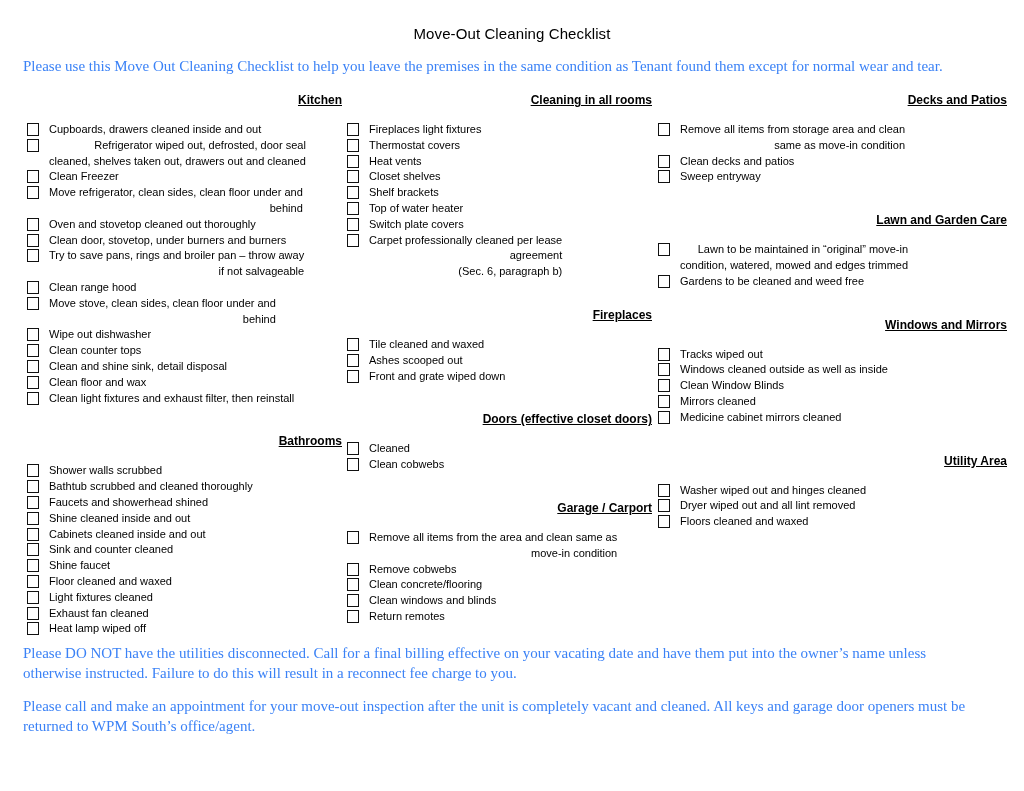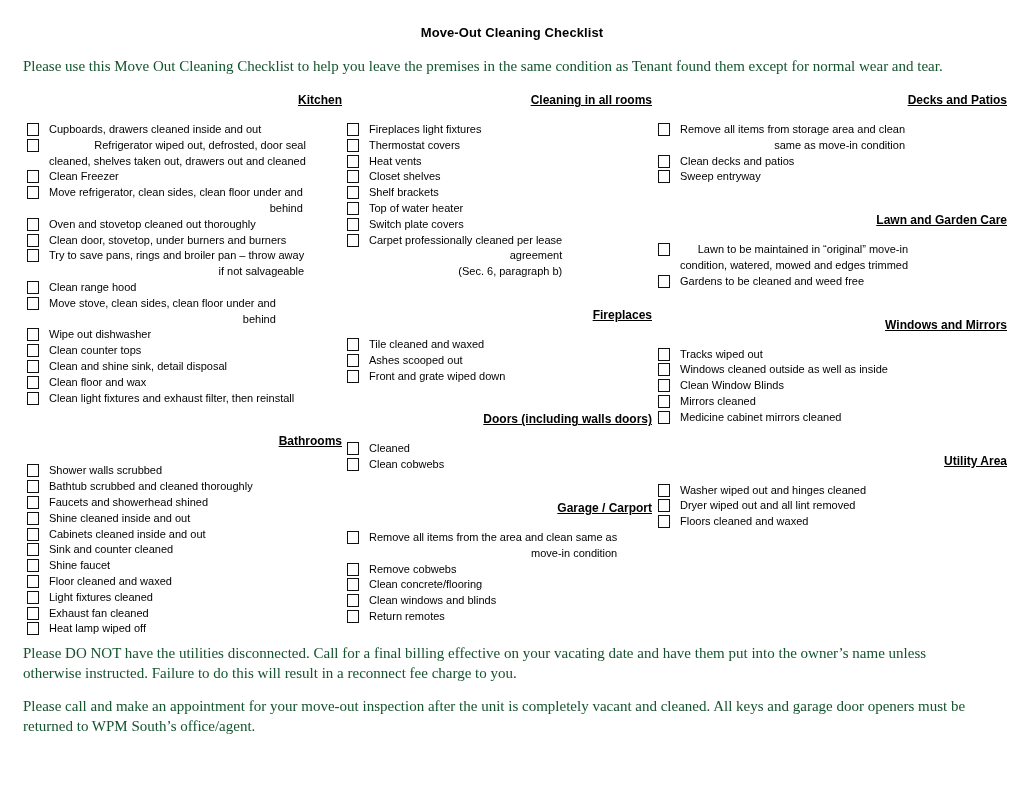--- a/index.html
+++ b/index.html
@@ -12,29 +12,29 @@
     color: #000000;
     font-family: "Liberation Sans", sans-serif;
     overflow: hidden;
   }
   .doc-title {
     position: absolute;
     top: 25px;
     left: 0;
     width: 100%;
     text-align: center;
-    font-size: 13px;
-    font-weight: bold;
+    font-size: 15px;
+    font-weight: normal;
     letter-spacing: 0.1px;
   }
   .serif {
     font-family: "Liberation Serif", serif;
     font-size: 15px;
     line-height: 19.5px;
-    color: #14532d;
+    color: #3b82f6;
   }
   .intro {
     position: absolute;
     top: 57px;
     left: 23px;
     width: 995px;
   }
   .col {
     position: absolute;
     top: 93px;
@@ -248,21 +248,21 @@
             <span class="checkbox"></span>
             <span class="item-text">Ashes scooped out</span>
           </li>
           <li class="check-item">
             <span class="checkbox"></span>
             <span class="item-text">Front and grate wiped down</span>
           </li>
         </ul>
       </section>
       <section>
-        <h2>Doors (including walls doors)</h2>
+        <h2>Doors (effective closet doors)</h2>
         <ul class="checklist">
           <li class="check-item">
             <span class="checkbox"></span>
             <span class="item-text">Cleaned</span>
           </li>
           <li class="check-item">
             <span class="checkbox"></span>
             <span class="item-text">Clean cobwebs</span>
           </li>
         </ul>

